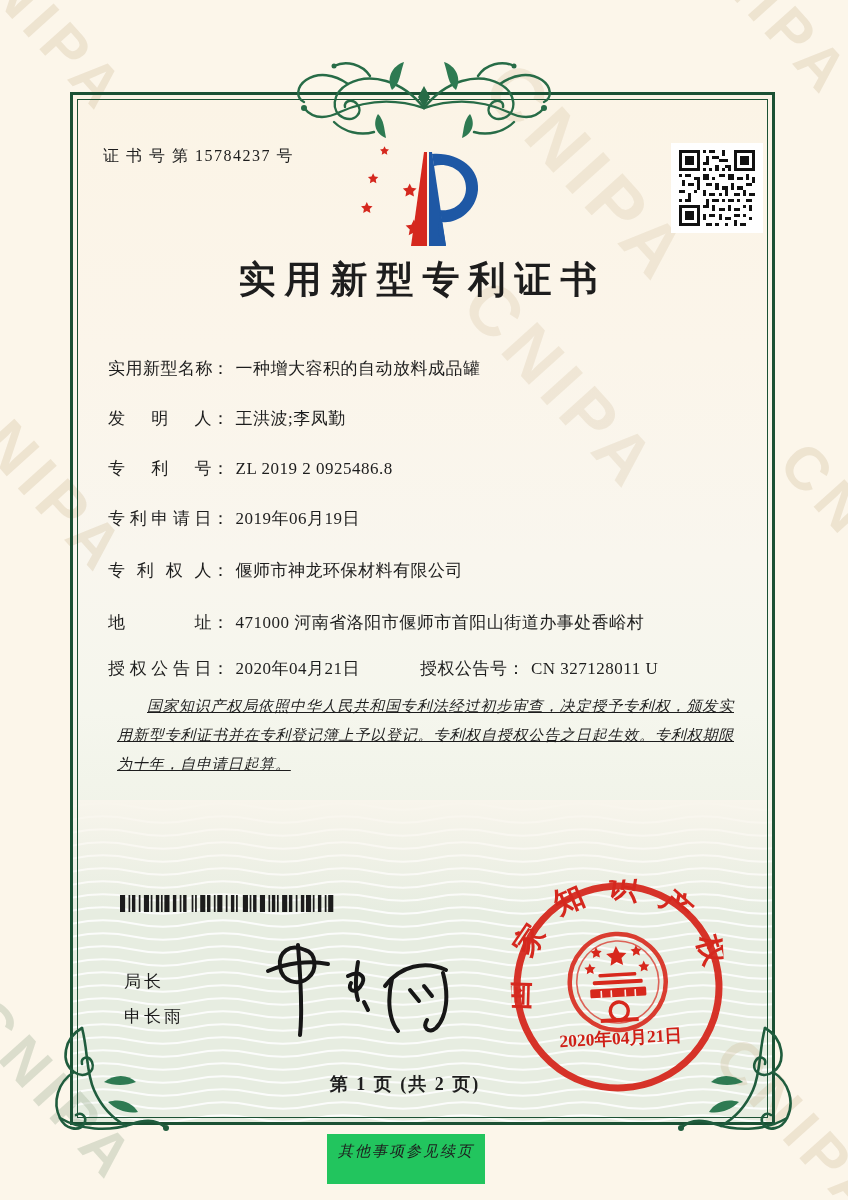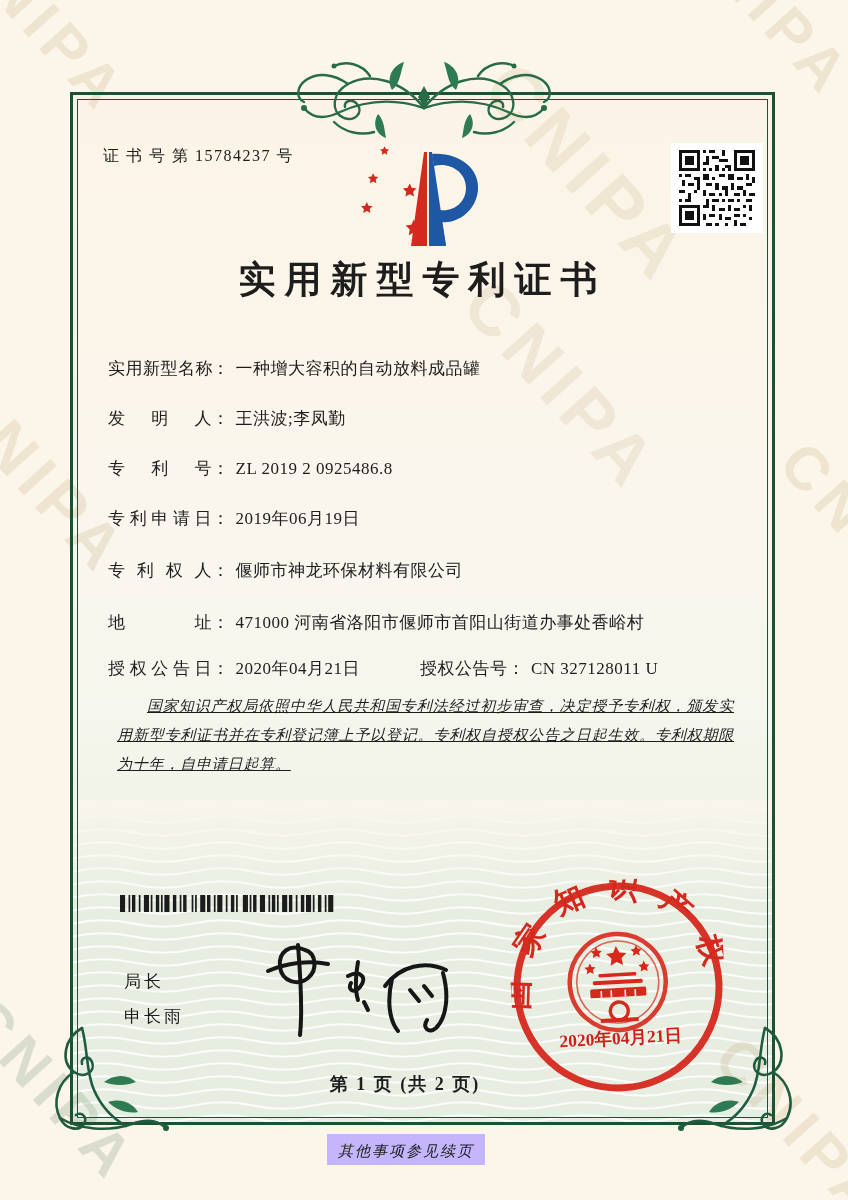--- a/index.html
+++ b/index.html
@@ -53,21 +53,21 @@
   .body-text p{margin:0;text-indent:2em;}
 
   .barcode{position:absolute;left:120px;top:895px;}
   .boss{position:absolute;left:124px;top:964px;font-size:17px;letter-spacing:3px;line-height:35px;}
   .signature{position:absolute;left:250px;top:940px;}
 
   .seal{position:absolute;left:511px;top:880px;transform:rotate(-3deg);}
 
   .page-num{position:absolute;left:405px;top:1072px;transform:translateX(-50%);
             font-size:18px;letter-spacing:2px;font-weight:bold;}
-  .cont-note{position:absolute;left:327px;top:1134px;width:158px;height:31px;background:#c4b5fd;
+  .cont-note{position:absolute;left:327px;top:1134px;width:158px;height:50px;background:#22c55e;
              text-align:center;line-height:34px;font-size:15px;font-style:italic;letter-spacing:2px;}
 </style>
 </head>
 <body>
 
 <div class="page">
 
   <div class="panel-bg"></div>
   <svg class="waves" viewBox="0 0 699 322" width="699" height="322">
     <defs>

